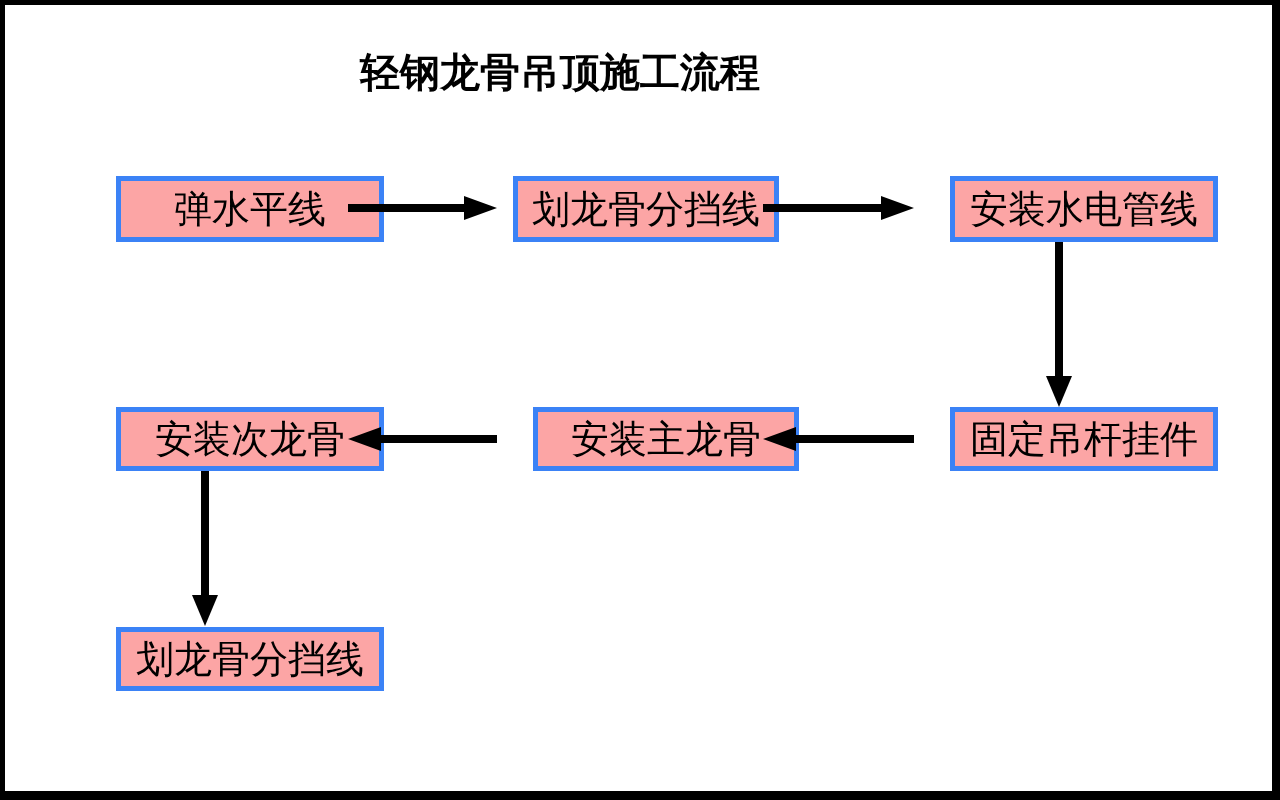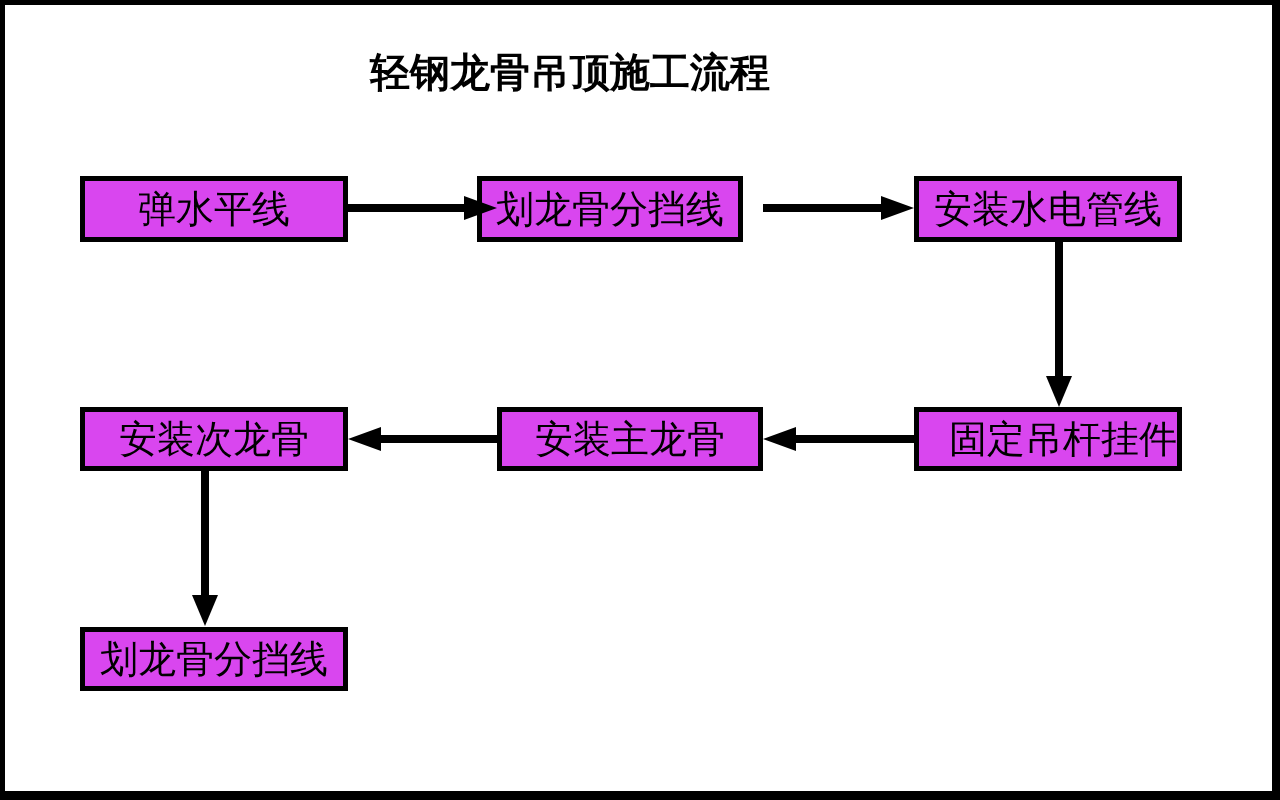--- a/index.html
+++ b/index.html
@@ -20,41 +20,42 @@
     overflow: hidden;
   }
   .title {
     position: absolute;
     left: 355px;
     top: 40px;
     width: 420px;
     font-size: 40px;
     font-weight: bold;
     color: #000000;
-    text-align: center;
+    text-align: left;
     white-space: nowrap;
     letter-spacing: 0px;
   }
   .node {
     position: absolute;
     box-sizing: border-box;
-    border: 5px solid #000000;
-    background: #d946ef;
+    border: 5px solid #3b82f6;
+    background: #fca5a5;
     display: flex;
     align-items: center;
     justify-content: center;
     font-size: 38px;
     color: #000000;
     white-space: nowrap;
     line-height: 1;
+    margin-left: 36px;
   }
   .n1 { left: 75px;  top: 171px; width: 268px; height: 66px; }
   .n2 { left: 472px; top: 171px; width: 266px; height: 66px; }
   .n3 { left: 909px; top: 171px; width: 268px; height: 66px; }
-  .n4 { left: 909px; top: 402px; width: 268px; height: 64px; justify-content: flex-end; }
+  .n4 { left: 909px; top: 402px; width: 268px; height: 64px; }
   .n5 { left: 492px; top: 402px; width: 266px; height: 64px; }
   .n6 { left: 75px;  top: 402px; width: 268px; height: 64px; }
   .n7 { left: 75px;  top: 622px; width: 268px; height: 64px; }
 
   .shaft-h {
     position: absolute;
     height: 8px;
     background: #000000;
   }
   .shaft-v {

